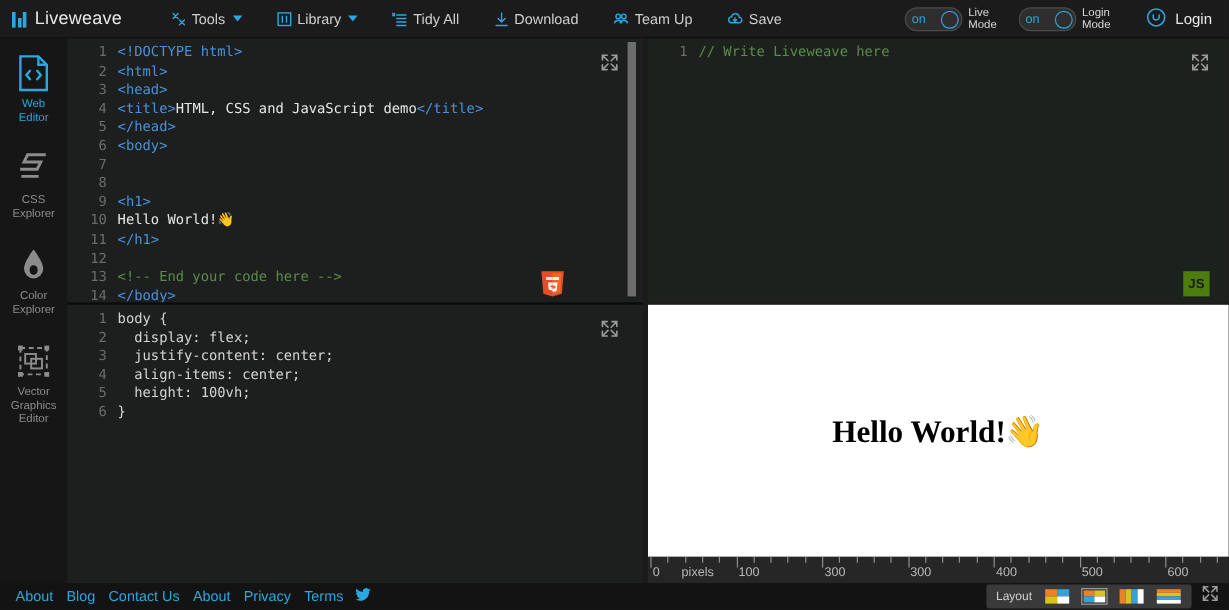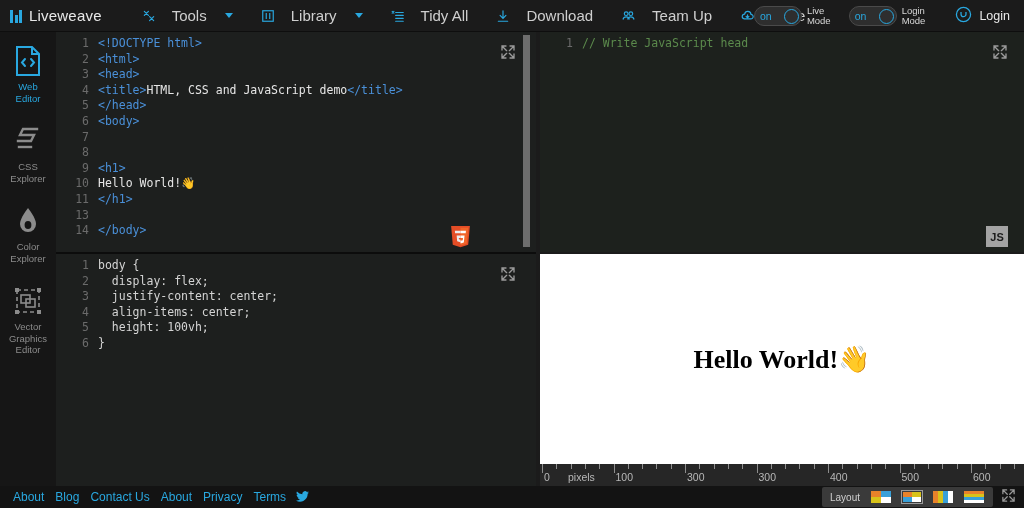--- a/index.html
+++ b/index.html
@@ -22,22 +22,22 @@
   .brand { display: flex; align-items: center; margin-left: 10px; }
   .brand-logo { display: flex; align-items: flex-end; height: 15px; gap: 1.5px; margin-right: 7px; }
   .brand-logo i { display: block; width: 3px; background: #29a8e0; }
   .brand-logo i:nth-child(1) { height: 13px; }
   .brand-logo i:nth-child(2) { height: 8px; }
   .brand-logo i:nth-child(3) { height: 13px; }
   .brand-name { color: #e8e8e8; font-size: 15px; letter-spacing: .2px; }
 
   .menu { display: flex; align-items: center; margin-left: 26px; gap: 0; }
   .menu-item {
-    display: flex; align-items: center; gap: 16px;
-    color: #cfcfcf; font-size: 15px;
+    display: flex; align-items: center; gap: 4px;
+    color: #cfcfcf; font-size: 12px;
     padding: 0 14px; height: 32px; cursor: pointer;
     white-space: nowrap;
   }
   .menu-item svg { display: block; }
   .caret { width: 0; height: 0; border-left: 4px solid transparent; border-right: 4px solid transparent; border-top: 5px solid #29a8e0; margin-left: 2px; }
 
   .topright { position: absolute; right: 8px; top: 0; height: 32px; display: flex; align-items: center; gap: 0; }
   .toggle-group { display: flex; align-items: center; margin-right: 6px; }
   .toggle {
     width: 48px; height: 20px; border-radius: 10px;
@@ -82,21 +82,21 @@
   .expand-ico { position: absolute; right: 20px; top: 12px; cursor: pointer; }
   .expand-ico.js-pos { right: 16px; }
 
   .vscroll { position: absolute; right: 6px; top: 3px; width: 7px; height: 212px; background: #6d6d6d; border-radius: 0; }
 
   .badge-html {
     position: absolute; left: 448px; top: 224px; width: 25px; height: 25px; cursor: pointer;
   }
   .badge-js {
     position: absolute; left: 986px; top: 226px; width: 22px; height: 21px;
-    background: #a3a3a3; color: #1b1b1b; font-size: 11px; font-weight: bold;
+    background: #4d7c0f; color: #1b1b1b; font-size: 11px; font-weight: bold;
     display: flex; align-items: center; justify-content: center;
     font-family: "Liberation Sans", sans-serif; cursor: pointer;
   }
 
   
   .hdiv { position: absolute; left: 56px; width: 480px; height: 2px; background: #0c0c0c; }
 
   
   .preview { position: absolute; left: 540px; top: 254px; width: 484px; height: 210px; background: #ffffff; }
   .preview-inner { width: 100%; height: 100%; display: flex; align-items: center; justify-content: center; }
@@ -303,21 +303,22 @@
         <div class="code-row"><span class="ln">2</span><span><span class="tag">&lt;html&gt;</span></span></div>
         <div class="code-row"><span class="ln">3</span><span><span class="tag">&lt;head&gt;</span></span></div>
         <div class="code-row"><span class="ln">4</span><span><span class="tag">&lt;title&gt;</span><span class="txt">HTML, CSS and JavaScript demo</span><span class="tag">&lt;/title&gt;</span></span></div>
         <div class="code-row"><span class="ln">5</span><span><span class="tag">&lt;/head&gt;</span></span></div>
         <div class="code-row"><span class="ln">6</span><span><span class="tag">&lt;body&gt;</span></span></div>
         <div class="code-row"><span class="ln">7</span></div>
         <div class="code-row"><span class="ln">8</span><span><span class="cd"></span></span></div>
         <div class="code-row"><span class="ln">9</span><span><span class="tag">&lt;h1&gt;</span></span></div>
         <div class="code-row"><span class="ln">10</span><span><span class="txt">Hello World!👋</span></span></div>
         <div class="code-row"><span class="ln">11</span><span><span class="tag">&lt;/h1&gt;</span></span></div>
-        <div class="code-row"><span class="ln">13</span></div>
+        <div class="code-row"><span class="ln">12</span><span><span class="cd"></span></span></div>
+        <div class="code-row"><span class="ln">13</span><span><span class="cmt">&lt;!-- End your code here --&gt;</span></span></div>
         <div class="code-row"><span class="ln">14</span><span><span class="tag">&lt;/body&gt;</span></span></div>
       </div>
     <span class="expand-ico">
       <svg width="16" height="16" viewBox="0 0 24 24" fill="none" stroke="#9a9a9a" stroke-width="2" stroke-linecap="round">
         <path d="M3 9V3h6M21 15v6h-6M3 3l7 7M21 21l-7-7M15 3h6v6M9 21H3v-6M21 3l-7 7M3 21l7-7"></path>
       </svg>
     </span>
     <div class="vscroll"></div>
   </div>
   <div class="badge-html">
@@ -342,21 +343,21 @@
       </div>
     <span class="expand-ico">
       <svg width="16" height="16" viewBox="0 0 24 24" fill="none" stroke="#9a9a9a" stroke-width="2" stroke-linecap="round">
         <path d="M3 9V3h6M21 15v6h-6M3 3l7 7M21 21l-7-7M15 3h6v6M9 21H3v-6M21 3l-7 7M3 21l7-7"></path>
       </svg>
     </span>
   </div>
 
   <div class="pane pane-js">
     <div class="code pane-code-top" id="js-code">
-        <div class="code-row"><span class="ln">1</span><span><span class="cmt">// Write JavaScript head</span></span></div>
+        <div class="code-row"><span class="ln">1</span><span><span class="cmt">// Write Liveweave here</span></span></div>
       </div>
     <span class="expand-ico js-pos">
       <svg width="16" height="16" viewBox="0 0 24 24" fill="none" stroke="#9a9a9a" stroke-width="2" stroke-linecap="round">
         <path d="M3 9V3h6M21 15v6h-6M3 3l7 7M21 21l-7-7M15 3h6v6M9 21H3v-6M21 3l-7 7M3 21l7-7"></path>
       </svg>
     </span>
   </div>
   <div class="badge-js">JS</div>
 
   <div class="preview">

